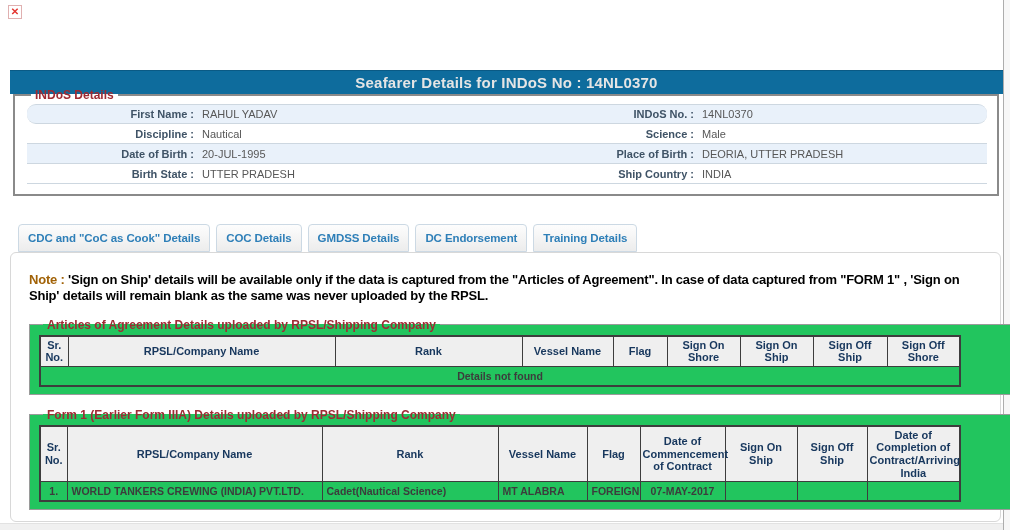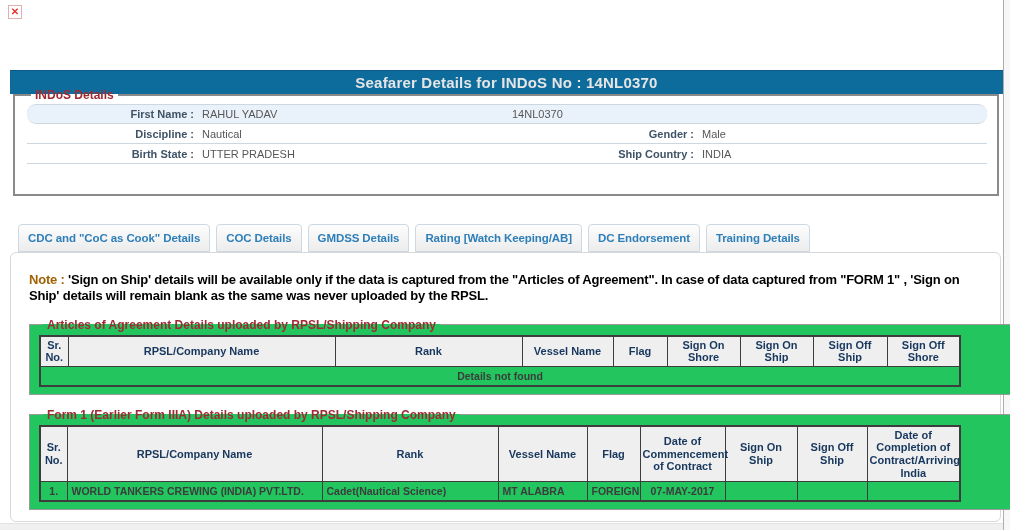--- a/index.html
+++ b/index.html
@@ -108,41 +108,47 @@
 
 <div class="broken-img">✕</div>
 
 <div class="title-bar">Seafarer Details for INDoS No : 14NL0370</div>
 
 <fieldset class="indos-fs">
   <legend>INDoS Details</legend>
   <div class="ind-row stripe first">
     <div class="lbl">First Name :</div>
     <div class="val">RAHUL YADAV</div>
+    <div class="lbl">INDoS No. :</div>
     <div class="val">14NL0370</div>
   </div>
   <div class="ind-row">
     <div class="lbl">Discipline :</div>
     <div class="val">Nautical</div>
-    <div class="lbl">Gender :</div>
+    <div class="lbl">Science :</div>
     <div class="val">Male</div>
+  </div>
+  <div class="ind-row stripe">
+    <div class="lbl">Date of Birth :</div>
+    <div class="val">20-JUL-1995</div>
+    <div class="lbl">Place of Birth :</div>
+    <div class="val">DEORIA, UTTER PRADESH</div>
   </div>
   <div class="ind-row">
     <div class="lbl">Birth State :</div>
     <div class="val">UTTER PRADESH</div>
     <div class="lbl">Ship Country :</div>
     <div class="val">INDIA</div>
   </div>
 </fieldset>
 
 <div class="tabs">
   <div class="tab">CDC and "CoC as Cook" Details</div>
   <div class="tab">COC Details</div>
   <div class="tab">GMDSS Details</div>
-  <div class="tab">Rating [Watch Keeping/AB]</div>
   <div class="tab">DC Endorsement</div>
   <div class="tab">Training Details</div>
 </div>
 
 <div class="panel">
 
   <div class="note">
     <span class="note-prefix">Note :</span><span> 'Sign on Ship' details will be available only if the data is captured from the "Articles of Agreement". In case of data captured from "FORM 1" , 'Sign on Ship' details will remain blank as the same was never uploaded by the RPSL.</span>
   </div>
 

